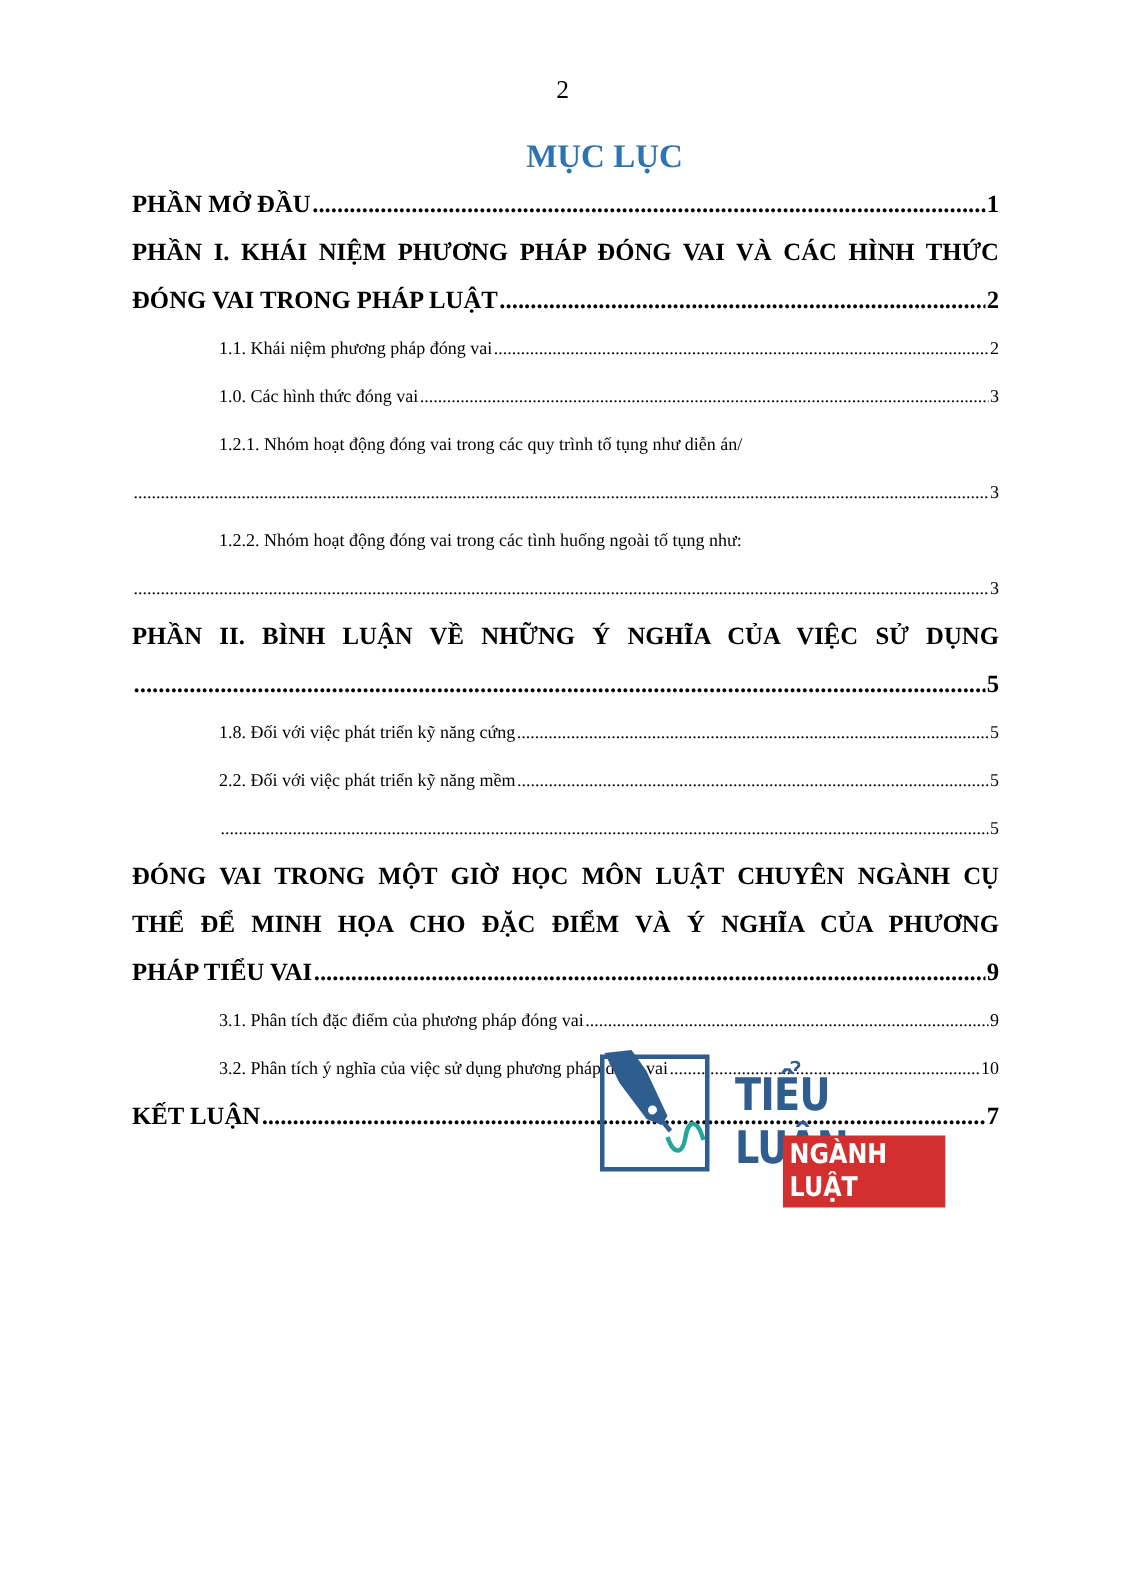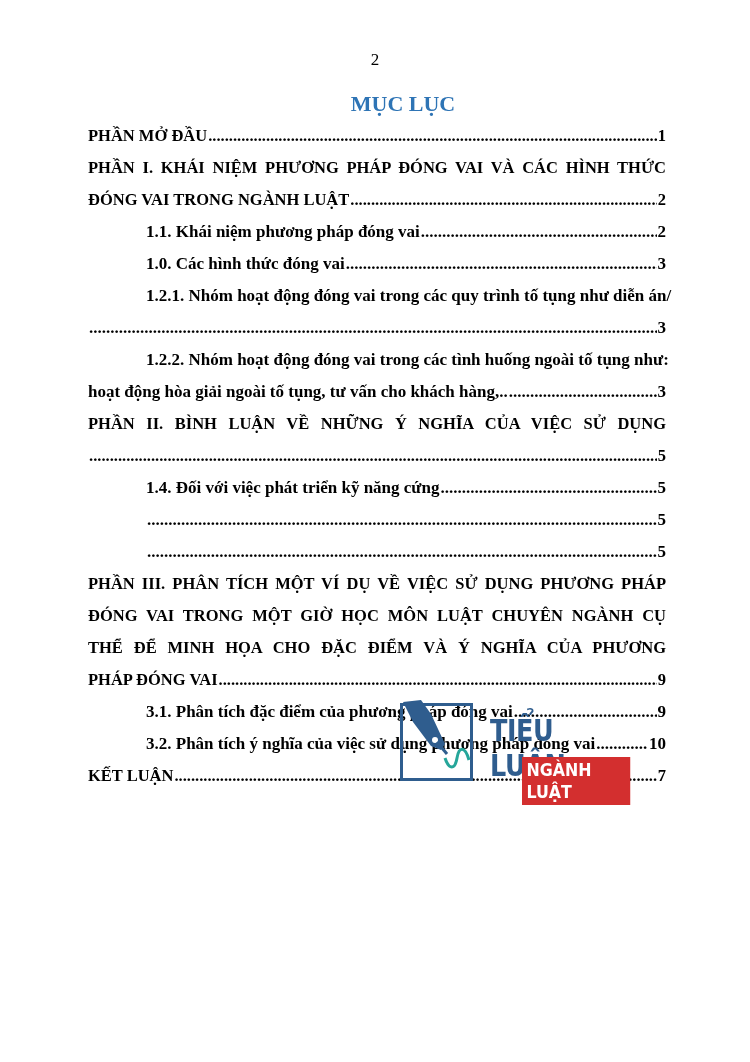--- a/index.html
+++ b/index.html
@@ -3,21 +3,21 @@
 <meta charset="utf-8">
 <style>
   html, body { margin: 0; padding: 0; background: #ffffff; }
   body { width: 750px; height: 1062px; position: relative; overflow: hidden;
          font-family: "Liberation Serif", "DejaVu Serif", serif; color: #000; }
   .page-number { position: absolute; top: 50px; left: 0; width: 750px; text-align: center;
                  font-size: 17px; }
   .toc-title { position: absolute; top: 91px; left: 0; width: 750px; text-align: center;
                font-size: 22px; font-weight: bold; color: #2e74b5; padding-left: 28px; }
   .toc { position: absolute; top: 120px; left: 88px; width: 578px; }
-  .line { height: 32px; line-height: 32px; font-size: 17px; white-space: nowrap; position: relative; font-weight: bold; }
+  .line { height: 32px; line-height: 32px; font-size: 12px; white-space: nowrap; position: relative; }
   .bold { font-weight: bold; font-size: 16.5px; }
   .entry { display: flex; align-items: flex-start; }
   .entry .txt { flex: 0 0 auto; }
   .entry .dots { flex: 1 1 auto; overflow: hidden; white-space: nowrap; margin: 0 1px; }
   .entry .dots::before { content: "................................................................................................................................................................................................................................................"; letter-spacing: 0px; }
   .entry .pg { flex: 0 0 auto; }
   .indent { padding-left: 58px; }
   .justify { text-align: justify; text-align-last: justify; }
   .logo { position: absolute; left: 400px; top: 703px; width: 245px; height: 85px; }
   .logo-box { position: absolute; left: 0; top: 0; width: 73px; height: 78px;
@@ -38,21 +38,21 @@
 <div class="toc">
 
   <div class="line bold entry">
     <span class="txt">PHẦN MỞ ĐẦU</span>
     <span class="dots"></span>
     <span class="pg">1</span>
   </div>
 
   <div class="line bold justify">PHẦN I. KHÁI NIỆM PHƯƠNG PHÁP ĐÓNG VAI VÀ CÁC HÌNH THỨC</div>
   <div class="line bold entry">
-    <span class="txt">ĐÓNG VAI TRONG NGÀNH LUẬT </span>
+    <span class="txt">ĐÓNG VAI TRONG PHÁP LUẬT </span>
     <span class="dots"></span>
     <span class="pg">2</span>
   </div>
 
   <div class="line entry indent">
     <span class="txt">1.1. Khái niệm phương pháp đóng vai </span>
     <span class="dots"></span>
     <span class="pg">2</span>
   </div>
 
@@ -63,52 +63,51 @@
   </div>
 
   <div class="line indent">1.2.1. Nhóm hoạt động đóng vai trong các quy trình tố tụng như diễn án/</div>
   <div class="line entry">
     <span class="dots"></span>
     <span class="pg">3</span>
   </div>
 
   <div class="line indent">1.2.2. Nhóm hoạt động đóng vai trong các tình huống ngoài tố tụng như:</div>
   <div class="line entry">
-    <span class="txt">hoạt động hòa giải ngoài tố tụng, tư vấn cho khách hàng,.. </span>
     <span class="dots"></span>
     <span class="pg">3</span>
   </div>
 
   <div class="line bold justify">PHẦN II. BÌNH LUẬN VỀ NHỮNG Ý NGHĨA CỦA VIỆC SỬ DỤNG</div>
   <div class="line bold entry">
     <span class="dots"></span>
     <span class="pg">5</span>
   </div>
 
   <div class="line entry indent">
-    <span class="txt">1.4. Đối với việc phát triển kỹ năng cứng </span>
+    <span class="txt">1.8. Đối với việc phát triển kỹ năng cứng </span>
+    <span class="dots"></span>
+    <span class="pg">5</span>
+  </div>
+
+  <div class="line entry indent">
+    <span class="txt">2.2. Đối với việc phát triển kỹ năng mềm </span>
     <span class="dots"></span>
     <span class="pg">5</span>
   </div>
 
   <div class="line entry indent">
     <span class="dots"></span>
     <span class="pg">5</span>
   </div>
 
-  <div class="line entry indent">
-    <span class="dots"></span>
-    <span class="pg">5</span>
-  </div>
-
-  <div class="line bold justify">PHẦN III. PHÂN TÍCH MỘT VÍ DỤ VỀ VIỆC SỬ DỤNG PHƯƠNG PHÁP</div>
   <div class="line bold justify">ĐÓNG VAI TRONG MỘT GIỜ HỌC MÔN LUẬT CHUYÊN NGÀNH CỤ</div>
   <div class="line bold justify">THỂ ĐỂ MINH HỌA CHO ĐẶC ĐIỂM VÀ Ý NGHĨA CỦA PHƯƠNG</div>
   <div class="line bold entry">
-    <span class="txt">PHÁP ĐÓNG VAI </span>
+    <span class="txt">PHÁP TIỂU VAI </span>
     <span class="dots"></span>
     <span class="pg">9</span>
   </div>
 
   <div class="line entry indent">
     <span class="txt">3.1. Phân tích đặc điểm của phương pháp đóng vai </span>
     <span class="dots"></span>
     <span class="pg">9</span>
   </div>
 

